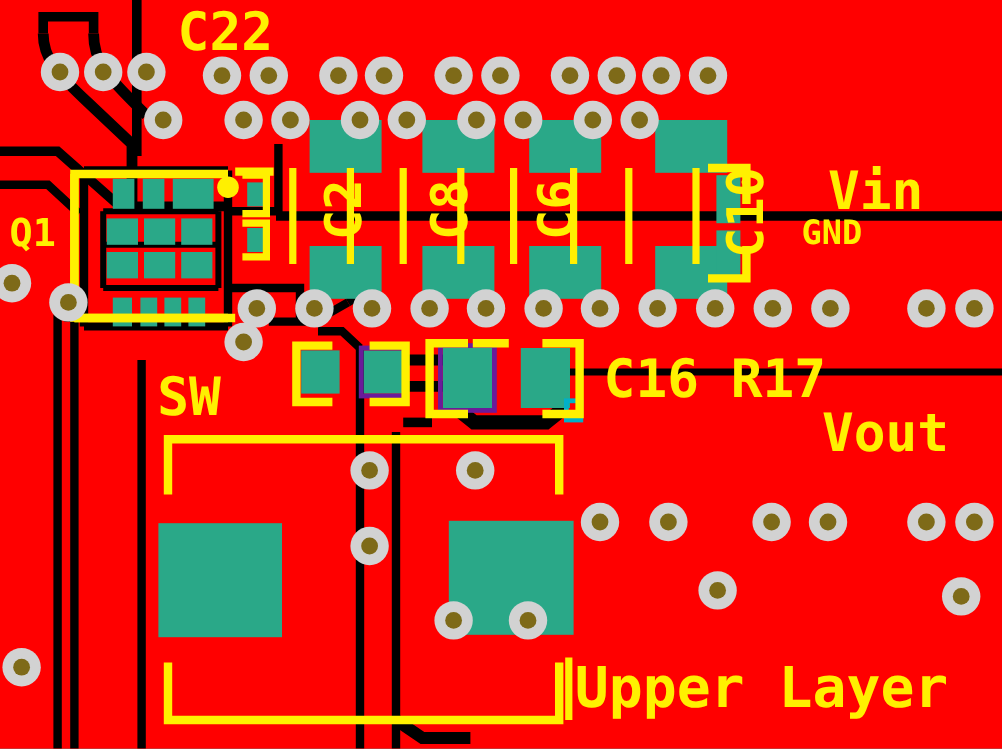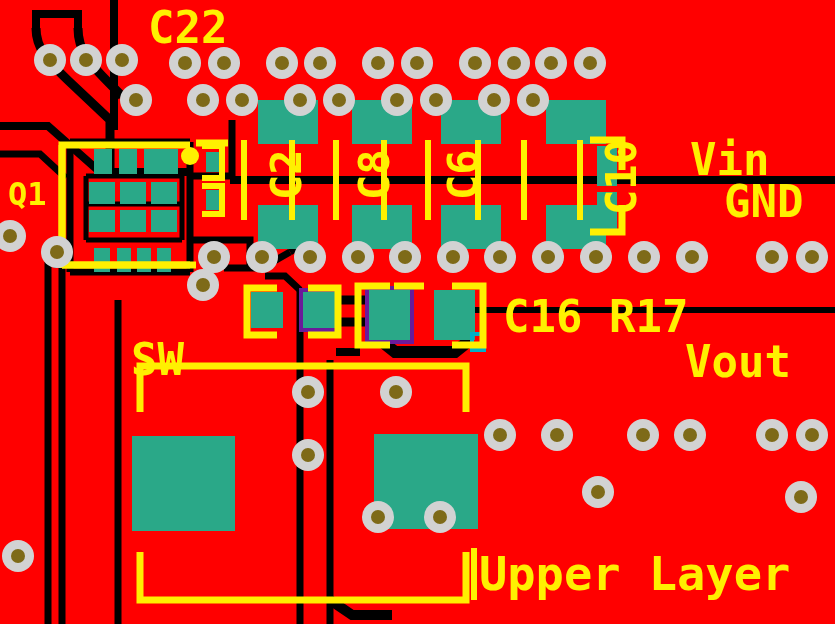--- a/index.html
+++ b/index.html
@@ -388,24 +388,24 @@
           <circle cx="18" cy="556" r="16" fill="#D2D2D2"></circle>
           <circle cx="18" cy="556" r="7" fill="#7E6A18"></circle>
         </g>
       </g>
 
   </svg>
 
   <div id="silk-text">
       <div class="silk" style="left: 148px; top: 6px; font-size: 44px;">C22</div>
       <div class="silk" style="left: 8px; top: 178px; font-size: 32px;">Q1</div>
-      <div class="silk" style="left: 131px; top: 310px; font-size: 44px; margin-top: 28px;">SW</div>
+      <div class="silk" style="left: 131px; top: 310px; font-size: 44px;">SW</div>
       <div class="silk" style="left: 503px; top: 295px; font-size: 44px;">C16 R17</div>
       <div class="silk" style="left: 690px; top: 138px; font-size: 44px;">Vin</div>
-      <div class="silk" style="left: 724px; top: 180px; font-size: 44px;">GND</div>
+      <div class="silk" style="left: 668px; top: 180px; font-size: 28px;">GND</div>
       <div class="silk" style="left: 685px; top: 340px; font-size: 44px;">Vout</div>
       <div class="silk" style="left: 479px; top: 550px; font-size: 47px;">Upper Layer</div>
       <div class="silk silk-rot" style="left: 266px; top: 200px; font-size: 42px;">C2</div>
       <div class="silk silk-rot" style="left: 354px; top: 200px; font-size: 42px;">C8</div>
       <div class="silk silk-rot" style="left: 443px; top: 200px; font-size: 42px;">C6</div>
       <div class="silk silk-rot" style="left: 601px; top: 215px; font-size: 42px;">C10</div>
     </div>
 
 </div>
 

